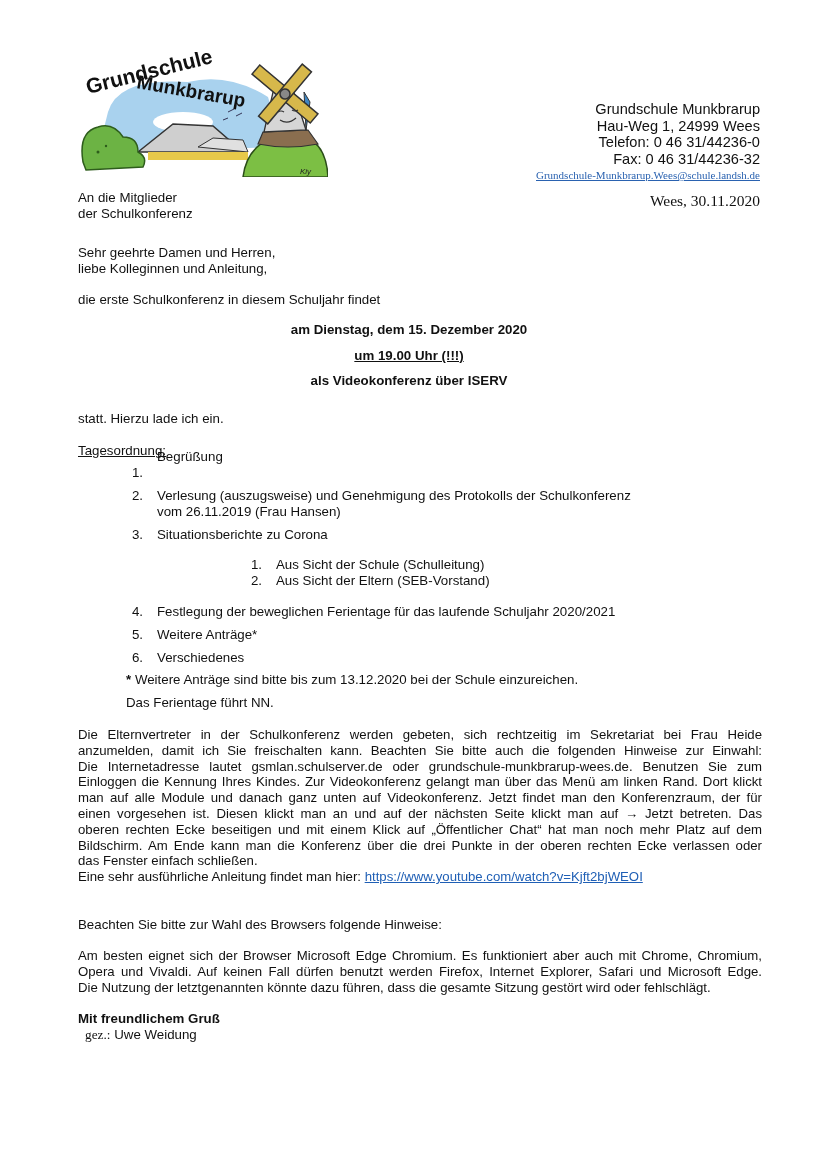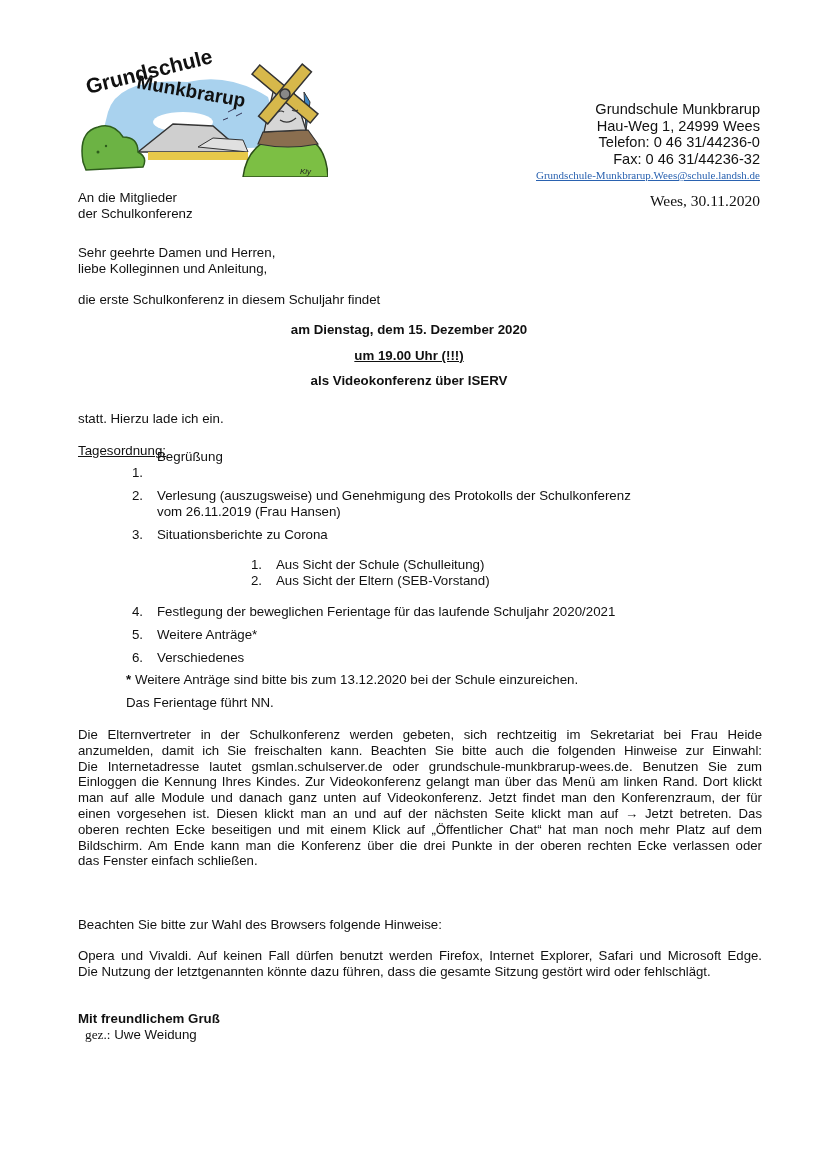--- a/index.html
+++ b/index.html
@@ -122,24 +122,28 @@
 <div class="para" style="top:727px;">
   <span class="row">Die Elternvertreter in der Schulkonferenz werden gebeten, sich rechtzeitig im Sekretariat bei Frau Heide</span>
   <span class="row">anzumelden, damit ich Sie freischalten kann. Beachten Sie bitte auch die folgenden Hinweise zur Einwahl:</span>
   <span class="row">Die Internetadresse lautet gsmlan.schulserver.de oder grundschule-munkbrarup-wees.de. Benutzen Sie zum</span>
   <span class="row">Einloggen die Kennung Ihres Kindes. Zur Videokonferenz gelangt man über das Menü am linken Rand. Dort klickt</span>
   <span class="row">man auf alle Module und danach ganz unten auf Videokonferenz. Jetzt findet man den Konferenzraum, der für</span>
   <span class="row">einen vorgesehen ist. Diesen klickt man an und auf der nächsten Seite klickt man auf → Jetzt betreten. Das</span>
   <span class="row">oberen rechten Ecke beseitigen und mit einem Klick auf „Öffentlicher Chat“ hat man noch mehr Platz auf dem</span>
   <span class="row">Bildschirm. Am Ende kann man die Konferenz über die drei Punkte in der oberen rechten Ecke verlassen oder</span>
   <span class="row last">das Fenster einfach schließen.</span>
+  <span class="row last">
+    <span>Eine sehr ausführliche Anleitung findet man hier: </span><a class="link">https://www.youtube.com/watch?v=Kjft2bjWEOI</a>
+  </span>
 </div>
 
 <div class="line" style="top:917px;">Beachten Sie bitte zur Wahl des Browsers folgende Hinweise:</div>
 <div class="para" style="top:948px;">
+  <span class="row">Am besten eignet sich der Browser Microsoft Edge Chromium. Es funktioniert aber auch mit  Chrome, Chromium,</span>
   <span class="row">Opera und Vivaldi. Auf keinen Fall dürfen benutzt werden Firefox, Internet Explorer, Safari und Microsoft Edge.</span>
   <span class="row last">Die Nutzung der letztgenannten könnte dazu führen, dass die gesamte Sitzung gestört wird oder fehlschlägt.</span>
 </div>
 
 <div class="line" style="top:1011px;font-weight:bold;">Mit freundlichem Gruß</div>
 <div class="line" style="top:1027px;margin-left:7px;">
   <span class="serif">gez.:</span><span> Uwe Weidung</span>
 </div>
 
 </body></html>

